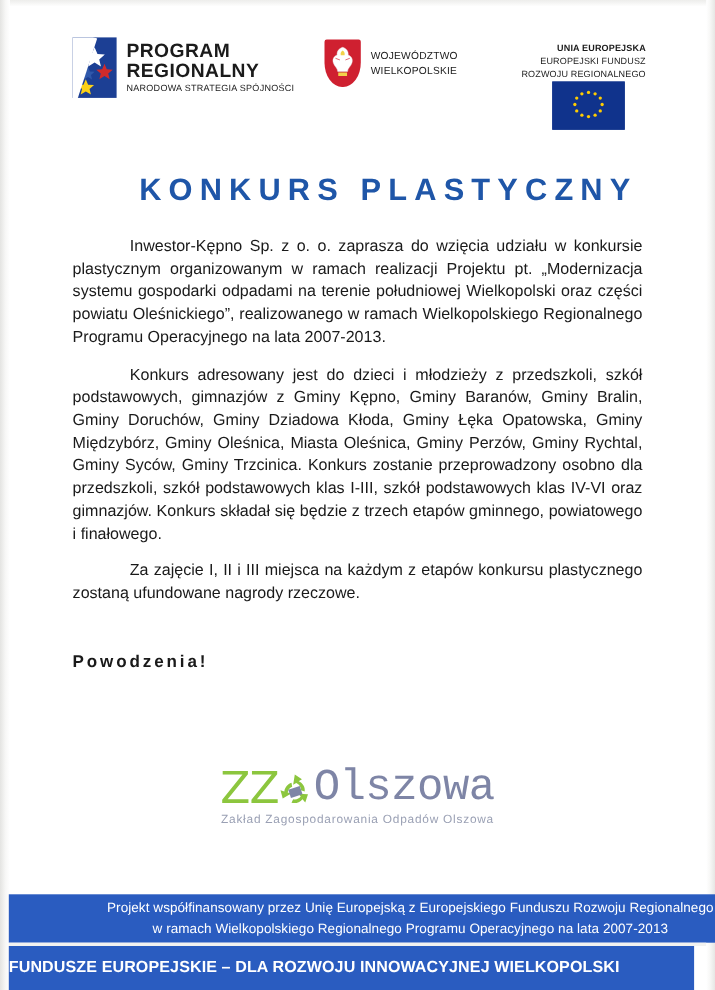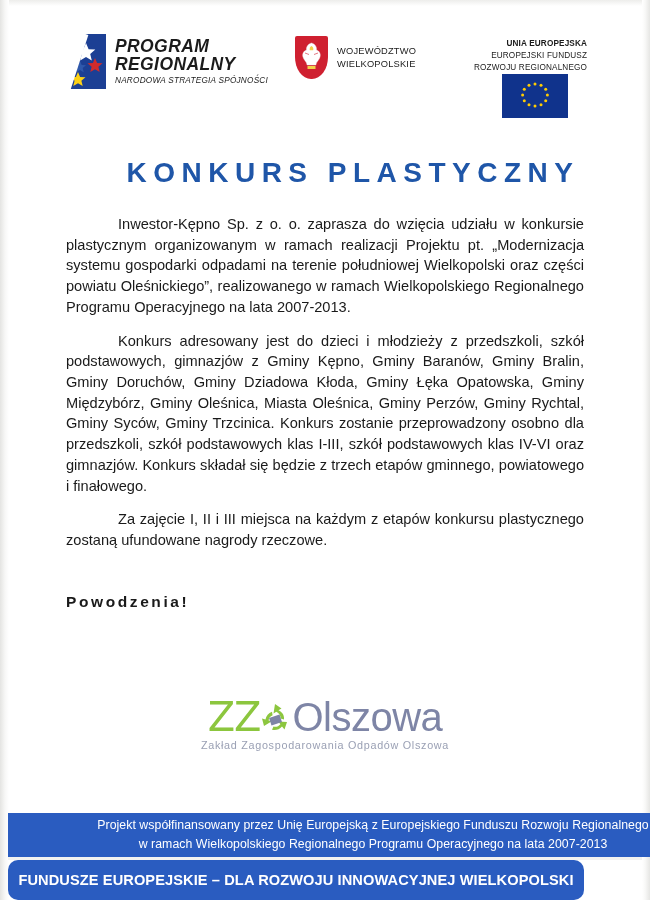--- a/index.html
+++ b/index.html
@@ -57,21 +57,21 @@
     overflow: hidden;
   }
   .pr-mark::after {
     content: "";
     position: absolute;
     left: -9px; top: -4px;
     width: 22px; height: 64px;
     background: #ffffff;
     transform: rotate(18deg);
   }
-  .pr-text { line-height: 1.02; font-style: italic; }
+  .pr-text { line-height: 1.02; }
   .pr-l1, .pr-l2 {
     font-size: 17.5px;
     font-weight: bold;
     color: #1b1b1b;
     letter-spacing: 0.4px;
   }
   .pr-l3 {
     font-size: 8.2px;
     color: #1b1b1b;
     letter-spacing: 0.25px;
@@ -188,21 +188,21 @@
     margin: 0 1px 0 -3px;
     position: relative;
   }
   .zzo-recycle svg { display: block; }
   .zzo-word {
     font-size: 40px;
     color: #7e85a6;
     letter-spacing: -0.5px;
     line-height: 1;
     margin-left: -2px;
-    font-family: Liberation Sans, sans-serif;
+    font-family: Liberation Mono, monospace;
   }
   .zzo-tag {
     margin-top: 2px;
     font-size: 10.8px;
     color: #9aa0b4;
     letter-spacing: 0.7px;
   }
 
   
   .footer-top {
@@ -226,28 +226,26 @@
   }
   .footer-sep {
     position: absolute;
     left: 8px; top: 857px;
     width: 634px; height: 3px;
     background: #f2f2f0;
   }
   .footer-bottom {
     position: absolute;
     left: 8px; top: 860px;
-    width: 576px;
+    width: 623px;
     height: 40px;
     background: #2a5cc0;
     color: #ffffff;
     display: flex;
     align-items: center;
-    justify-content: center;
-    border-radius: 10px;
   }
   .footer-bottom div {
     font-size: 14.6px;
     font-weight: bold;
     text-align: center;
     letter-spacing: 0.1px;
   }
 </style>
 </head>
 <body>

